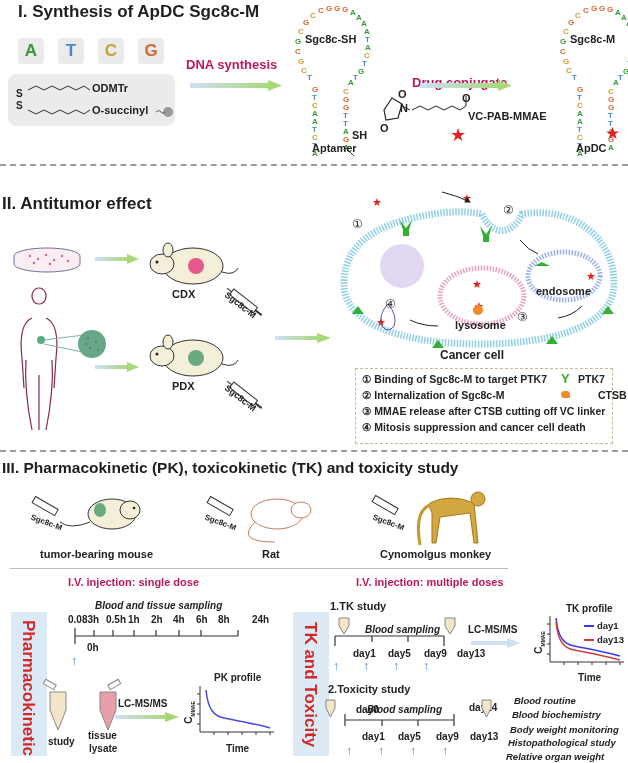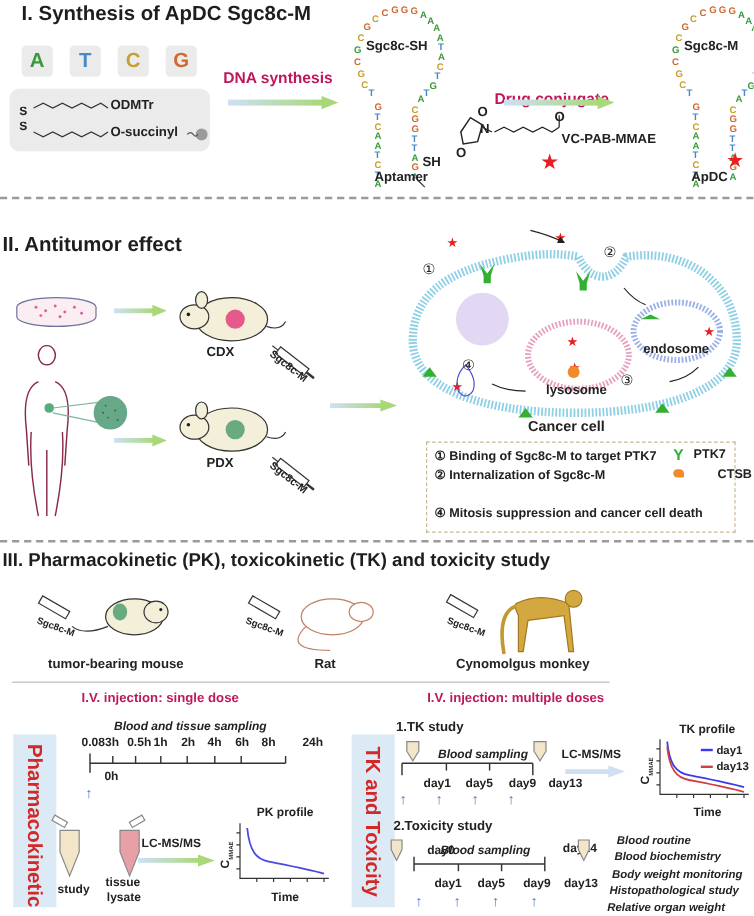--- a/index.html
+++ b/index.html
@@ -240,20 +240,21 @@
 <div class="abs" style="left:503px;top:203px;font-size:12px;">②</div>
 <div class="abs" style="left:517px;top:310px;font-size:12px;">③</div>
 <div class="abs" style="left:385px;top:297px;font-size:12px;">④</div>
 <div class="abs b small" style="left:536px;top:285px;">endosome</div>
 <div class="abs b small" style="left:455px;top:319px;">lysosome</div>
 <div class="abs b" style="left:440px;top:348px;font-size:12px;">Cancer cell</div>
 
 <div class="legend">
   <div style="top:4px;">① Binding of Sgc8c-M to target PTK7</div>
   <div style="top:20px;">② Internalization of Sgc8c-M</div>
+  <div style="top:36px;">③ MMAE release after CTSB cutting off VC linker</div>
   <div style="top:52px;">④ Mitosis suppression and cancer cell death</div>
   <span class="abs" style="left:205px;top:2px;color:#2fb02f;font-size:13px;">Y</span>
   <span class="abs" style="left:222px;top:4px;">PTK7</span>
   <span class="abs" style="left:205px;top:19px;width:9px;height:7px;background:#f08a2a;border-radius:6px 6px 2px 6px;margin-top:3px;"></span>
   <span class="abs" style="left:222px;top:20px;margin-left:20px;">CTSB</span>
 </div>
 
 <div class="dash" style="top:450px;"></div>
 
 <div class="abs sec-title" style="left:2px;top:459px;font-size:15.5px;">III. Pharmacokinetic (PK), toxicokinetic (TK) and toxicity study</div>

